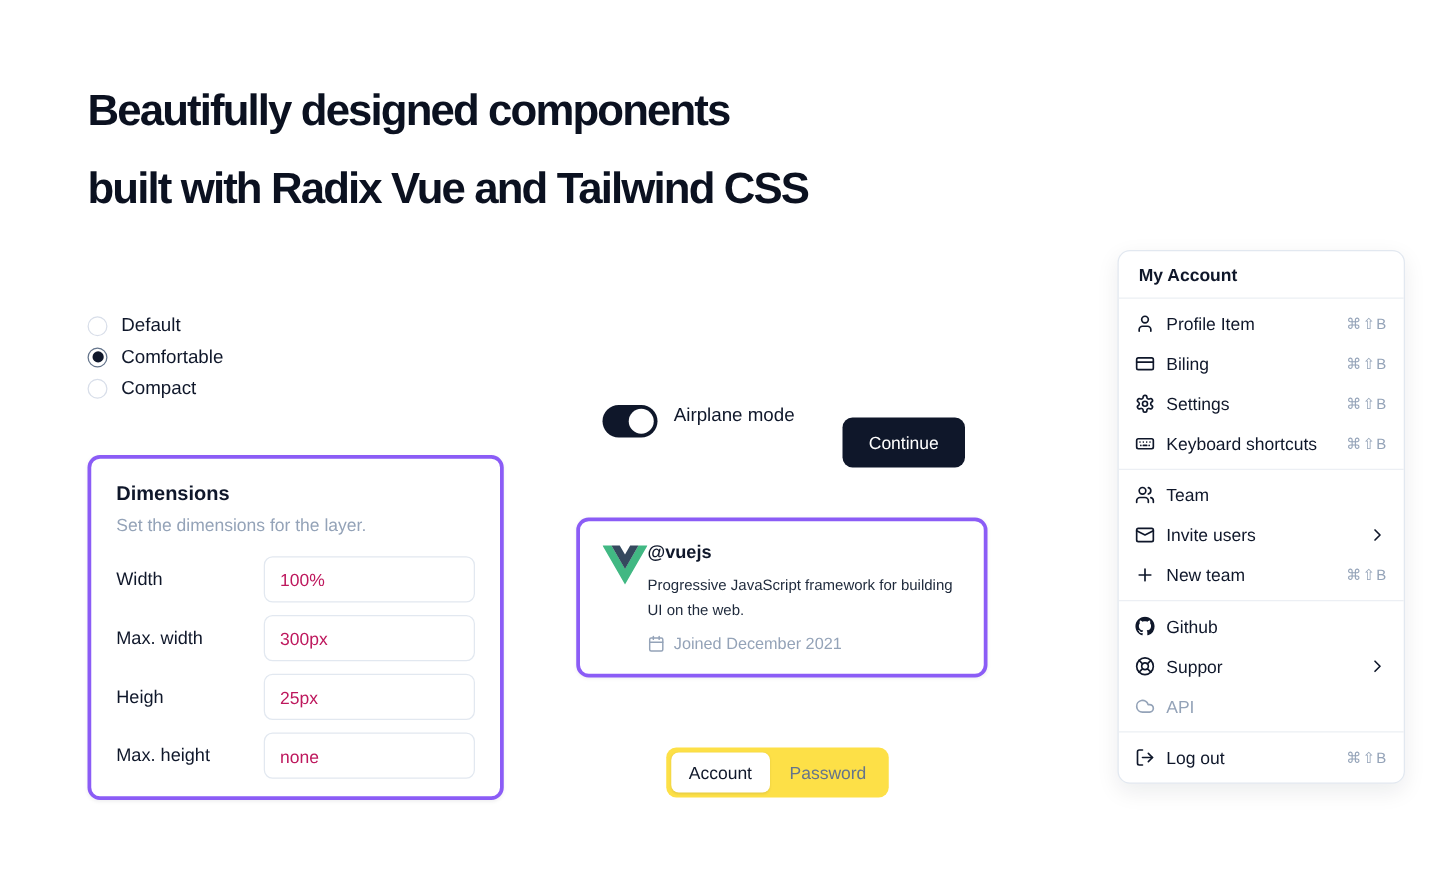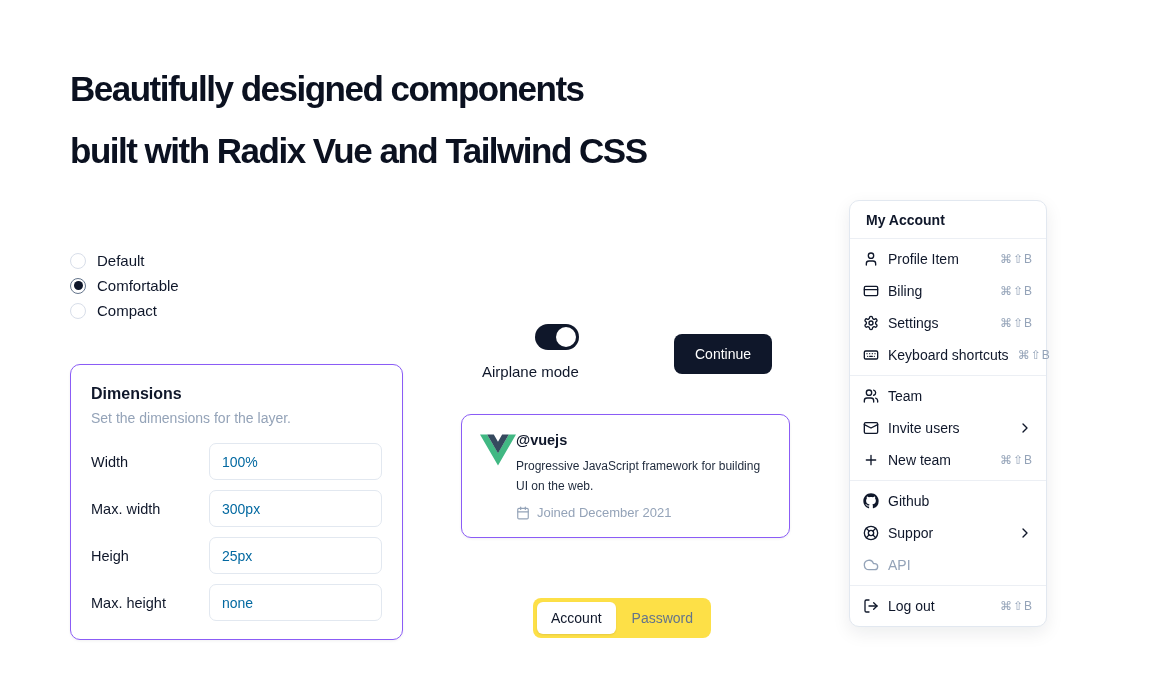--- a/index.html
+++ b/index.html
@@ -26,37 +26,37 @@
   .radio-dot {
     width: 16px; height: 16px; border-radius: 50%;
     border: 1px solid #d8dee9; background: #fff;
     display: flex; align-items: center; justify-content: center; flex: 0 0 auto;
   }
   .radio-dot.selected { border-color: #64748b; }
   .radio-dot.selected::after { content:""; width: 9px; height: 9px; border-radius: 50%; background:#0f172a; }
 
   
   .card {
-    background:#fff; border: 1px solid #8b5cf6; border-radius: 10px;
+    background:#fff; border: 3px solid #8b5cf6; border-radius: 10px;
     box-shadow: 0 1px 3px rgba(16,24,40,.06);
   }
   .dim-card { position:absolute; left:70px; top:364px; width:333px; height:276px; padding:20px; }
   .dim-title { font-size:16px; font-weight:700; color:#0f172a; }
   .dim-sub { margin-top:7px; font-size:14px; color:#94a3b8; }
   .dim-fields { margin-top:17px; }
   .dim-row { display:flex; align-items:center; margin-bottom:10px; }
   .dim-label { width:118px; font-size:14.5px; color:#0f172a; }
   .dim-input {
     flex:1; height:37px; border:1px solid #e2e8f0; border-radius:7px;
-    padding:16px 12px; font-size:14px; color:#0369a1; outline:none; width:100%;
+    padding:16px 12px; font-size:14px; color:#be185d; outline:none; width:100%;
     font-family:"Liberation Sans", sans-serif; background:#fff;
   }
 
   
-  .switch-row { position:absolute; left:482px; top:324px; display:flex; align-items:flex-end; gap:13px; height:28px;flex-direction:column; }
+  .switch-row { position:absolute; left:482px; top:324px; display:flex; align-items:flex-start; gap:13px; height:28px; }
   .switch { position:relative; width:44px; height:26px; border-radius:13px; background:#0f172a; cursor:pointer; flex:0 0 auto; }
   .switch .knob { position:absolute; top:3px; right:3px; width:20px; height:20px; border-radius:50%; background:#fff; }
   .switch-label { font-size:15px; color:#0f172a; font-weight:500; }
 
   
   .btn-primary {
     position:absolute; left:674px; top:334px; height:40px; padding:0 21px;
     background:#0f172a; color:#fff; border:none; border-radius:8px;
     font-size:14px; font-family:"Liberation Sans", sans-serif;
     display:flex; align-items:center; cursor:pointer;
@@ -70,21 +70,21 @@
   .vue-joined { margin-top:9px; display:flex; align-items:center; gap:7px; font-size:13px; color:#94a3b8; }
   .vue-joined svg { width:14px; height:14px; }
 
   
   .tabs { position:absolute; left:533px; top:598px; height:40px; background:#fde047; border-radius:8px; padding:4px; display:inline-flex; gap:2px; }
   .tab { border:none; background:transparent; display:flex; align-items:center; padding:0 14px; border-radius:6px;
          font-size:14px; color:#64748b; font-family:"Liberation Sans", sans-serif; cursor:pointer; }
   .tab.active { background:#fff; color:#0f172a; box-shadow:0 1px 2px rgba(16,24,40,.10); }
 
   
-  .menu { position:absolute; left:849px; top:200px; width:198px; background:#fff;
+  .menu { position:absolute; left:894px; top:200px; width:230px; background:#fff;
           border:1px solid #e2e8f0; border-radius:10px; box-shadow:0 6px 18px rgba(16,24,40,.08); }
   .menu-header { padding:11px 16px 10px; font-size:14px; font-weight:700; color:#0f172a; }
   .menu-sep { height:1px; background:#eceff4; }
   .menu-group { padding:4px; }
   .menu-item { display:flex; align-items:center; gap:9px; padding:8px 9px; border-radius:6px; cursor:pointer; }
   .menu-item .mi { width:16px; height:16px; flex:0 0 auto; display:flex; color:#0f172a; }
   .menu-item .mi svg { width:16px; height:16px; }
   .menu-item .ml { flex:1; font-size:14px; color:#0f172a; white-space:nowrap; }
   .menu-item .ms { font-size:12px; color:#94a3b8; letter-spacing:1px; }
   .menu-item .chev { width:16px; height:16px; color:#0f172a; display:flex; }

